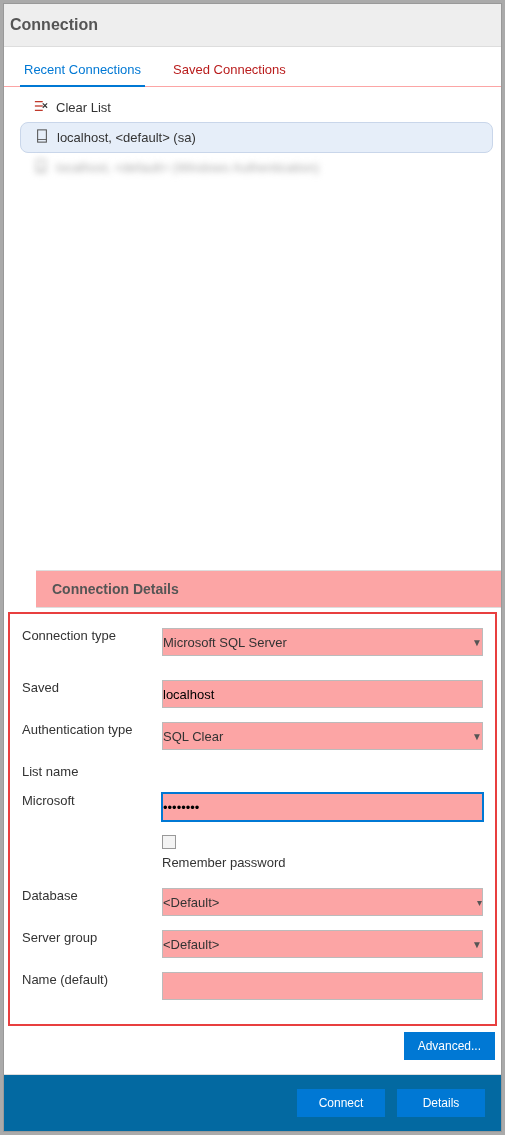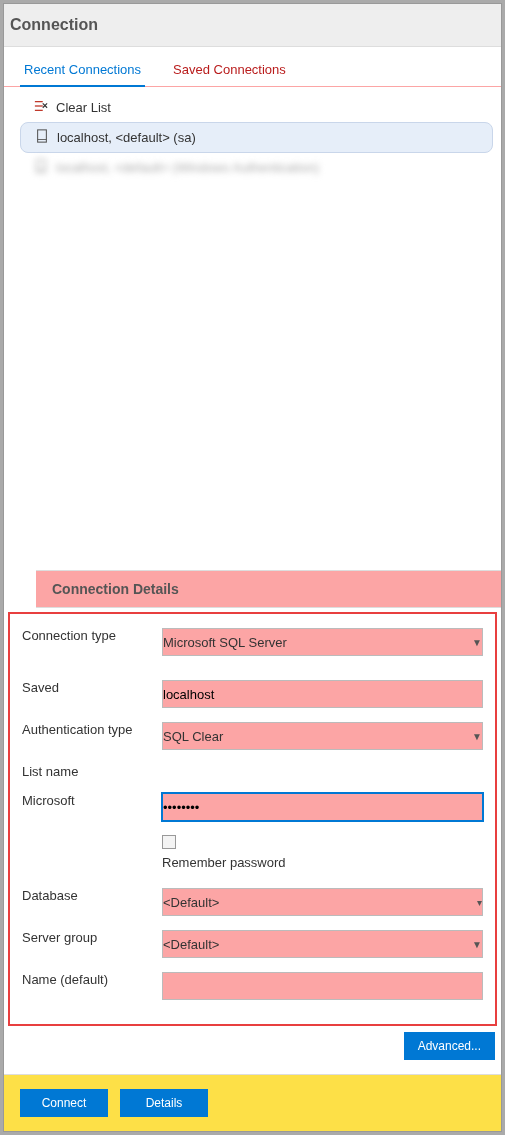--- a/index.html
+++ b/index.html
@@ -144,23 +144,24 @@
       border: 1px solid #999;
       background: #f4f4f4;
       cursor: pointer;
     }
     .actions-right {
       display: flex;
       justify-content: flex-end;
       padding: 2px 6px 14px 6px;
     }
     .footer {
-      background: #fde047;
+      background: #0369a1;
       padding: 14px 16px;
       display: flex;
+      justify-content: flex-end;
       gap: 12px;
       border-top: 1px solid #ddd;
     }
     .btn {
       min-width: 88px;
       height: 28px;
       background: #0078d4;
       color: #fff;
       border: none;
       font-size: 12px;

